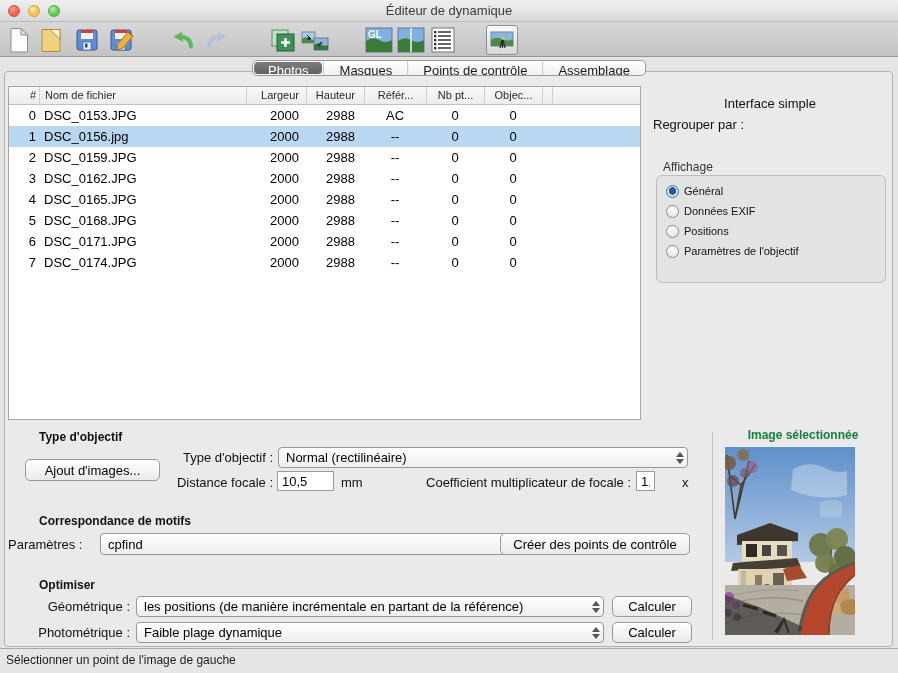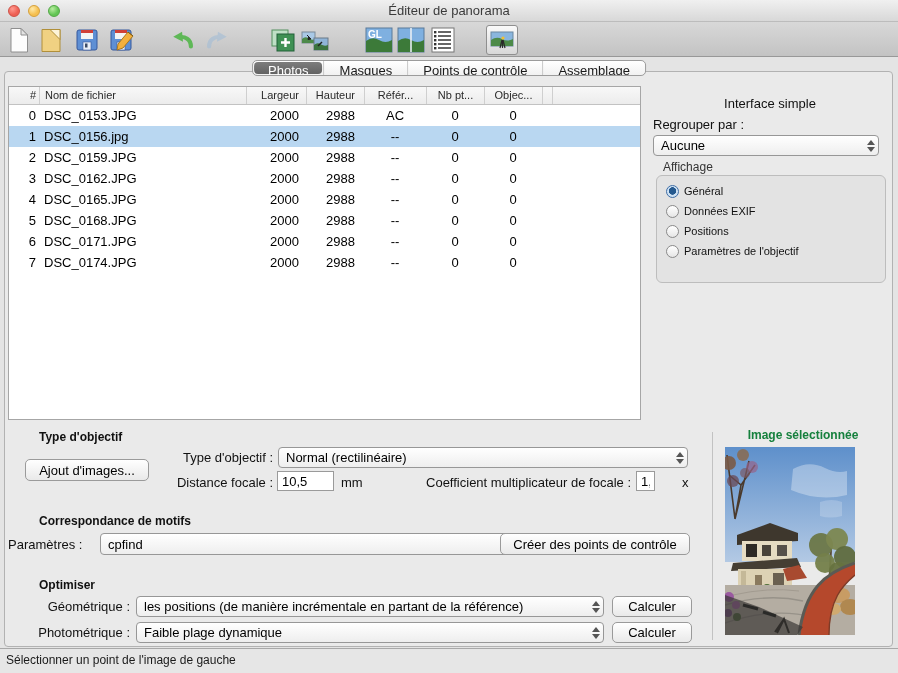--- a/index.html
+++ b/index.html
@@ -109,21 +109,21 @@
 <body>
 
 <div class="window">
 
   <div class="titlebar">
     <div class="traffic">
       <span class="tl red"></span>
       <span class="tl yellow"></span>
       <span class="tl green"></span>
     </div>
-    <div class="wtitle">Éditeur de panorama</div>
+    <div class="wtitle">Éditeur de dynamique</div>
   </div>
 
   <div class="toolbar">
     <div class="tbtn" style="left:4px">
       <svg width="28" height="28" viewBox="0 0 28 28">
         <path d="M6 2.5h10l6.5 6.5v17H6z" fill="#fdfdfd" stroke="#8f8f8f"></path>
         <path d="M16 2.5l6.5 6.5H16z" fill="#e2e2e2" stroke="#8f8f8f"></path>
       </svg>
     </div>
     <div class="tbtn" style="left:36px">
@@ -313,27 +313,20 @@
       <div class="td c-larg">2000</div>
         <div class="td c-haut">2988</div>
       <div class="td c-ref">--</div>
         <div class="td c-nbpt">0</div>
       <div class="td c-objec">0</div>
     </div>
   </div>
 
   <div class="side-title">Interface simple</div>
   <div class="groupby-label">Regrouper par :</div>
-  <div class="select sel-groupby">
-    <span class="val">Aucune</span>
-    <span class="stepper">
-        <span class="arr-up"></span>
-        <span class="arr-down"></span>
-      </span>
-  </div>
   <div class="affichage-label">Affichage</div>
   <div class="groupbox">
     <div class="radio-row on">
       <span class="radio"></span>
       <span class="radio-label">Général</span>
     </div>
     <div class="radio-row">
       <span class="radio"></span>
       <span class="radio-label">Données EXIF</span>
     </div>
@@ -341,21 +334,21 @@
       <span class="radio"></span>
       <span class="radio-label">Positions</span>
     </div>
     <div class="radio-row">
       <span class="radio"></span>
       <span class="radio-label">Paramètres de l'objectif</span>
     </div>
   </div>
 
   <div class="sec-title" style="left:8px; top:430px;">Type d'objectif</div>
-  <div class="push-btn" style="left:25px; top:459px; width:124px; height:22px;">Ajout d'images...</div>
+  <div class="push-btn" style="left:25px; top:459px; width:135px; height:22px;">Ajout d'images...</div>
   <div class="flabel" style="left:100px; top:450px; width:173px; text-align:right;">Type d'objectif :</div>
   <div class="select abs-select" style="left:278px; top:447px; width:410px;">
     <span class="val">Normal (rectilinéaire)</span>
     <span class="stepper">
         <span class="arr-up"></span>
         <span class="arr-down"></span>
       </span>
   </div>
   <div class="flabel" style="left:100px; top:475px; width:173px; text-align:right;">Distance focale :</div>
   <input class="tinput" style="left: 277px; top: 471px; width: 57px;" value="10,5">

